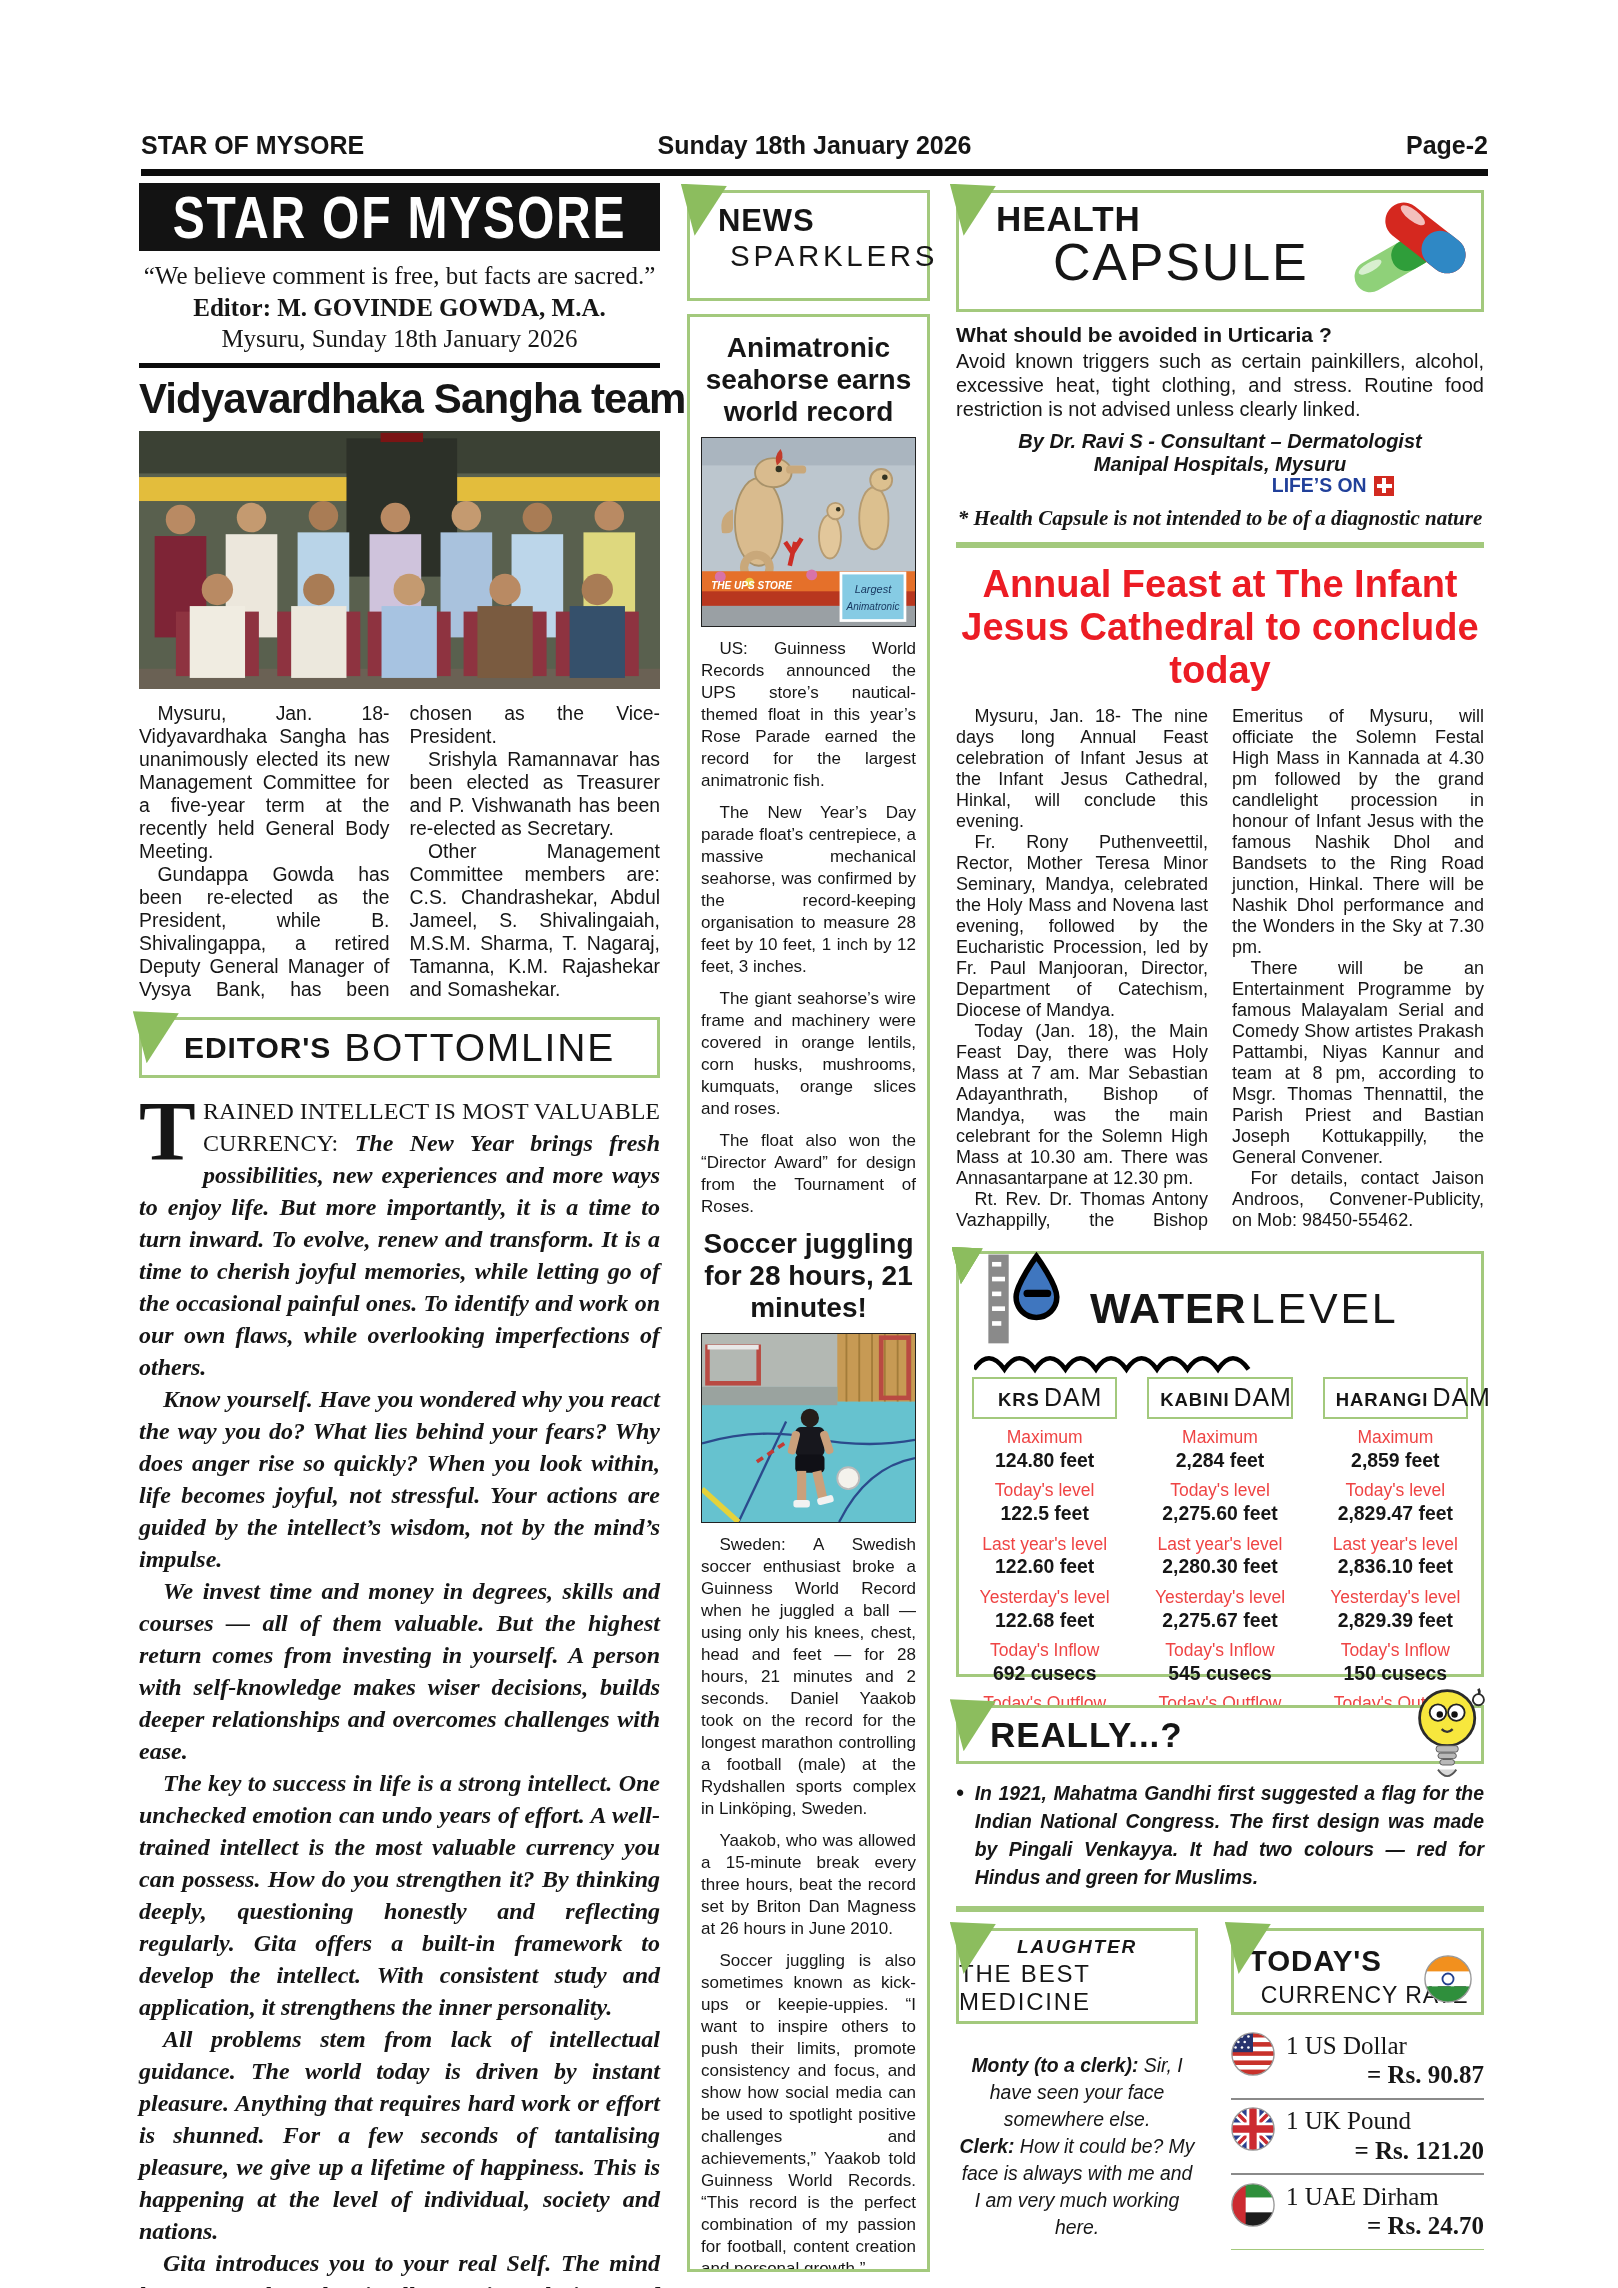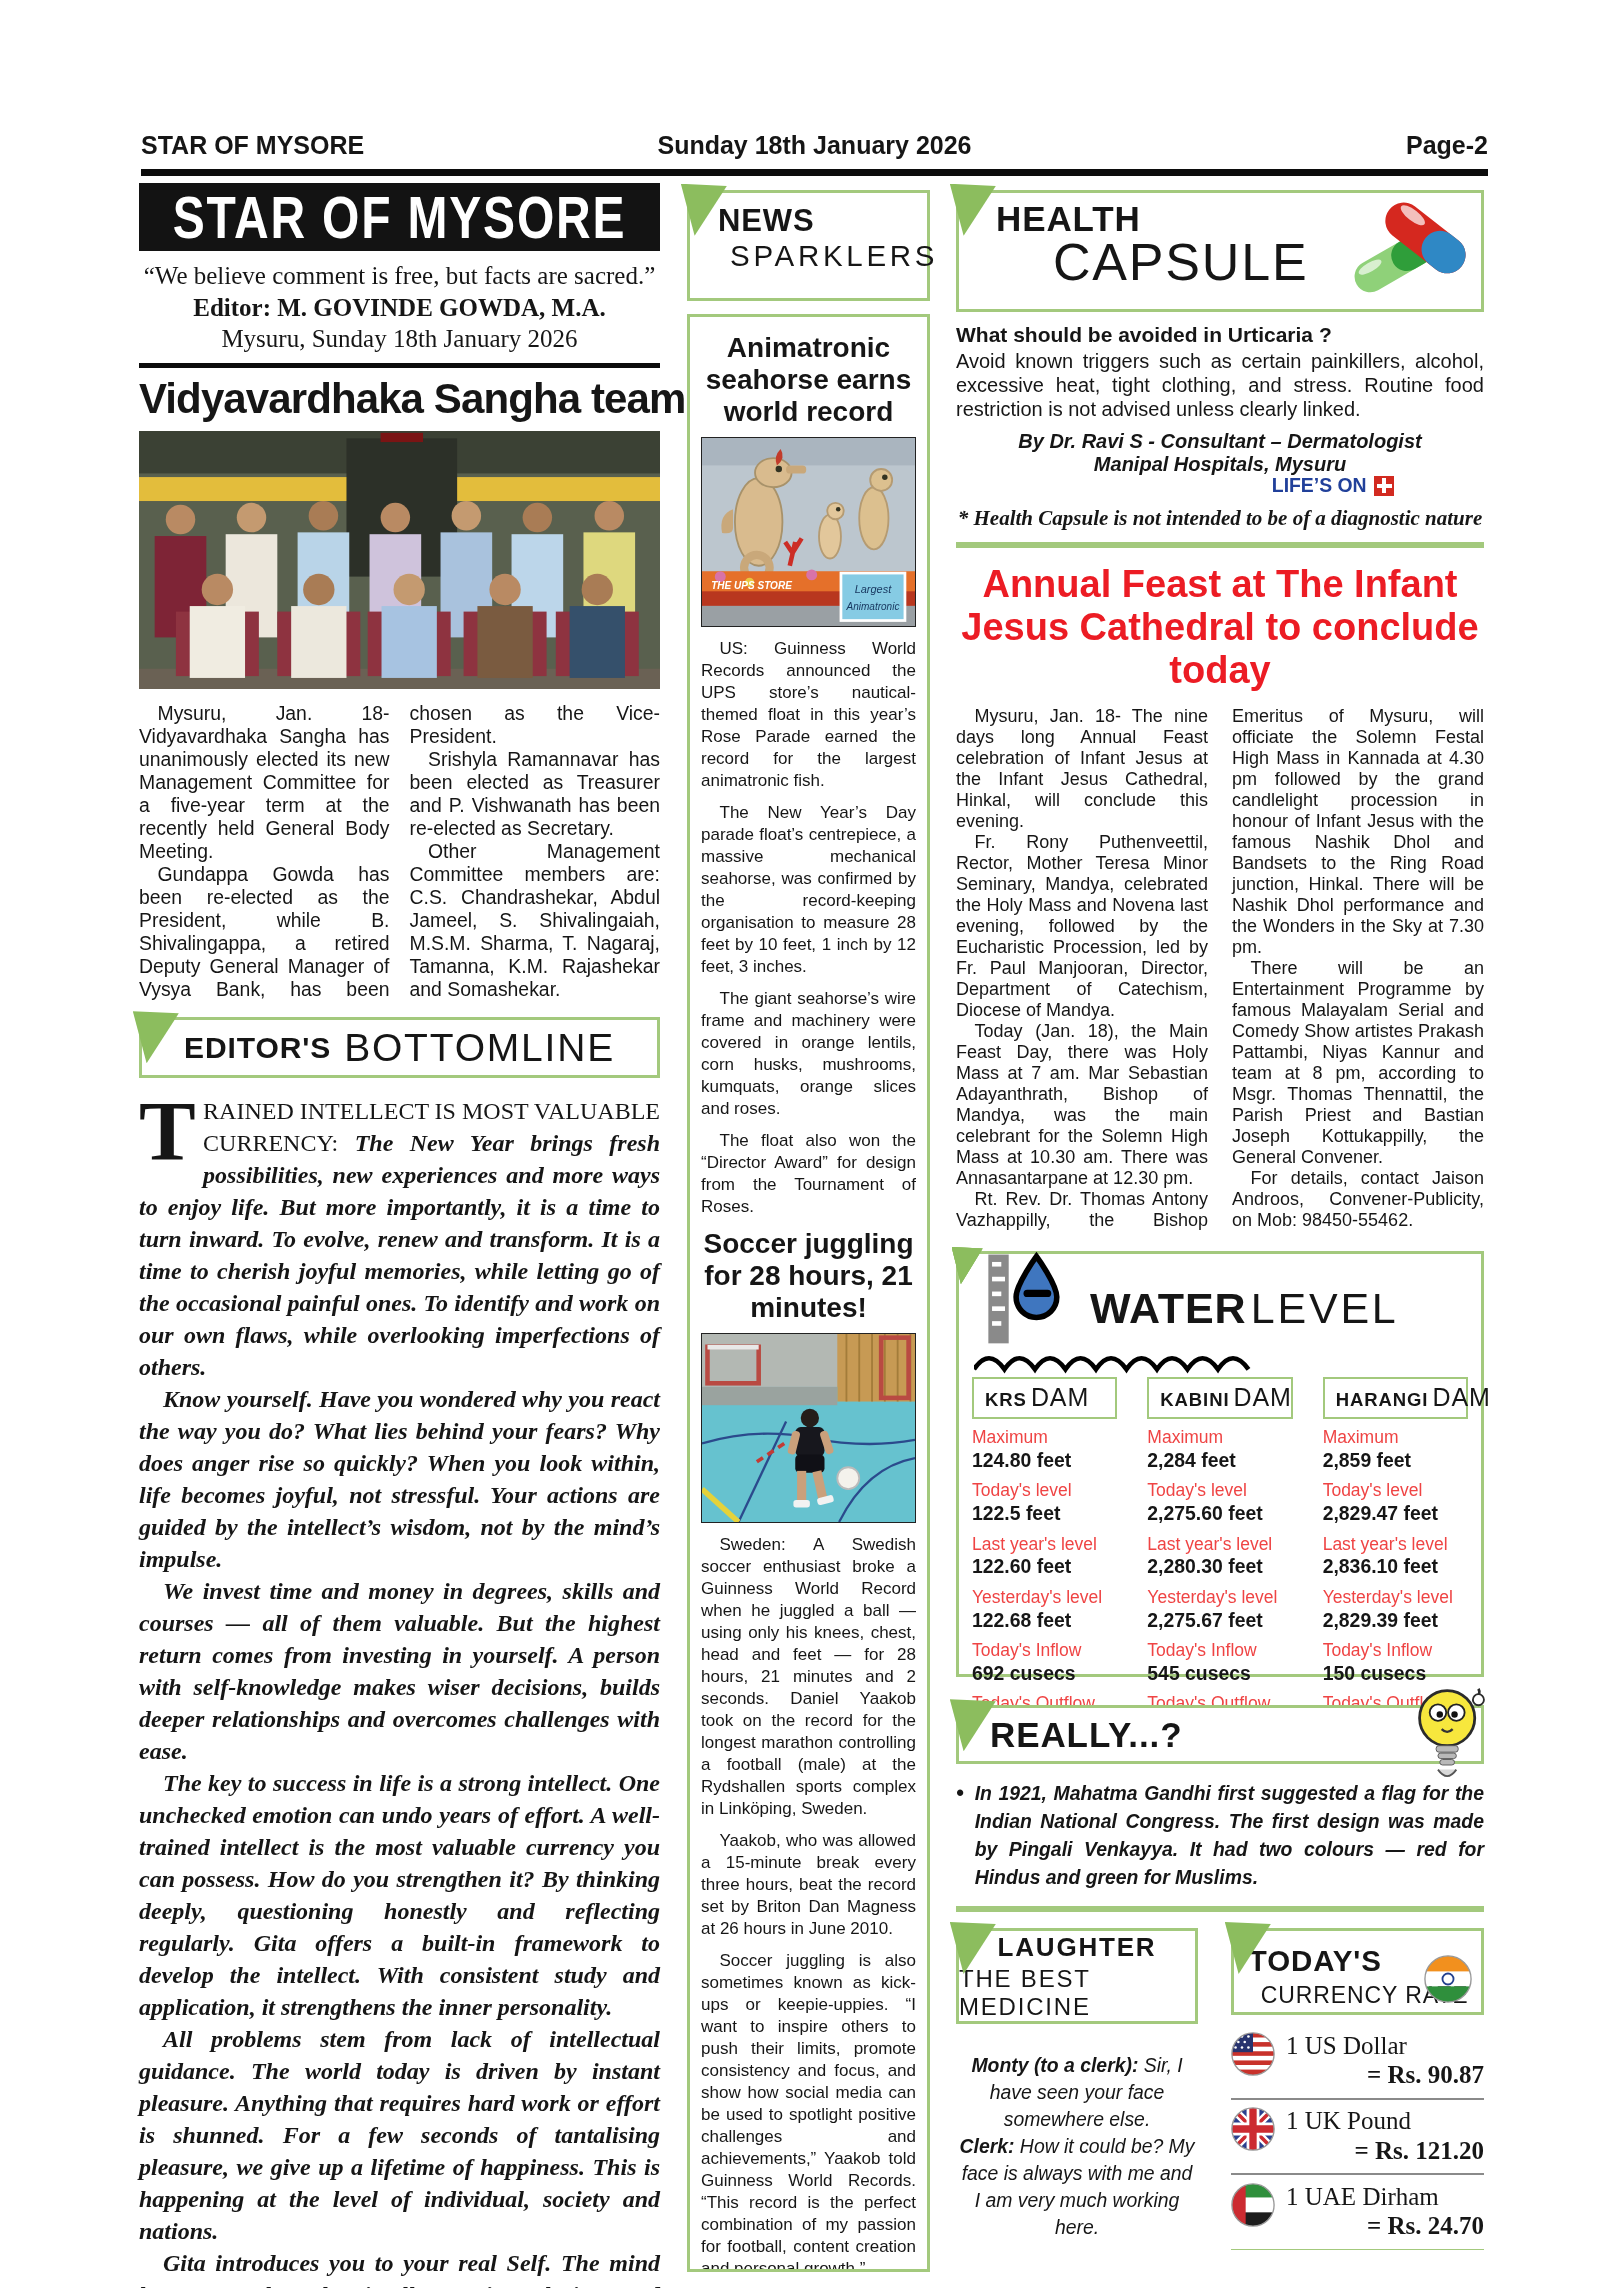--- a/index.html
+++ b/index.html
@@ -75,21 +75,21 @@
   .health-rule{margin-top:11px;}
   .feast-headline{color:var(--red);font-weight:800;font-size:38px;line-height:43px;text-align:center;margin-top:14.8px;}
   .feast-text{margin-top:14.8px;column-count:2;column-gap:24px;font-size:18px;line-height:21px;text-align:justify;}
   .feast-text p{margin:0;text-indent:18.5px;}
   
   .water-box{margin-top:20px;height:426px;padding:5.5px 13px 9.2px;}
   .water-head{position:relative;height:113px;}
   .water-title{position:absolute;left:118px;top:24px;white-space:nowrap;}
   .wt-bold{font-weight:900;font-size:43px;letter-spacing:0.9px;}
   .wt-light{font-size:43px;letter-spacing:2.8px;font-weight:normal;}
-  .dams{display:flex;gap:30px;margin-top:3.7px;}
+  .dams{display:flex;gap:30px;margin-top:3.7px;text-align:center;}
   .dam{flex:1;min-width:0;}
   .dam-head{border:2.8px solid var(--green);padding:4.6px 0 4.6px 11px;white-space:nowrap;}
   .dam-bold{font-weight:800;font-size:18.5px;letter-spacing:0.9px;}
   .dam-light{font-size:25px;letter-spacing:0.9px;}
   .wrow{margin-top:8.3px;}
   .wlabel{font-size:17.5px;color:#ef4444;}
   .wval{font-size:19.4px;font-weight:800;margin-top:0.9px;white-space:nowrap;}
   
   .really-wrap{position:relative;margin-top:28px;}
   .really-box{height:59px;display:flex;align-items:center;padding-left:31px;}
@@ -97,21 +97,21 @@
   .bulb{position:absolute;right:-3.7px;top:-20px;}
   .really-fact{display:flex;gap:11px;margin-top:14.8px;font-style:italic;font-weight:bold;
                font-size:19.4px;line-height:28px;text-align:justify;}
   .really-fact .bullet{font-size:22px;line-height:28px;}
   .really-rule{margin-top:14.8px;}
   
   .bottom-row{display:flex;gap:33px;margin-top:16.6px;}
   .bottom-box{display:flex;flex-direction:column;height:321px;}
   .laugh-col{width:242px;} .cur-col{width:253px;}
   .laugh-head{height:96px;display:flex;flex-direction:column;align-items:center;justify-content:center;}
-  .lh-bold{font-weight:800;font-size:26px;letter-spacing:1.8px;}
+  .lh-bold{font-weight:800;font-size:19px;letter-spacing:1.8px;font-style:italic;}
   .lh-light{font-size:24px;letter-spacing:1.8px;margin-top:1.8px;}
   .joke{margin-top:28px;text-align:center;font-style:italic;font-size:19.4px;line-height:27px;padding:0 1.8px;}
   .joke b{font-weight:bold;}
   .cur-head{height:96px;padding:13px 0 0 14.8px;position:relative;}
   .cur-head .k-bold{font-size:29.5px;} .cur-head .k-light{font-size:23px;letter-spacing:0.9px;}
   .india-flag{position:absolute;right:9.2px;top:24px;}
   .cur-rows{margin-top:9.2px;font-family:"Liberation Serif",serif;}
   .cur-row{display:flex;gap:11px;align-items:flex-start;padding:7.4px 0 8.3px;border-bottom:2.8px solid #8a8a8a;}
   .cur-row:last-child{border-bottom:none;}
   .cur-texts{flex:1;}

